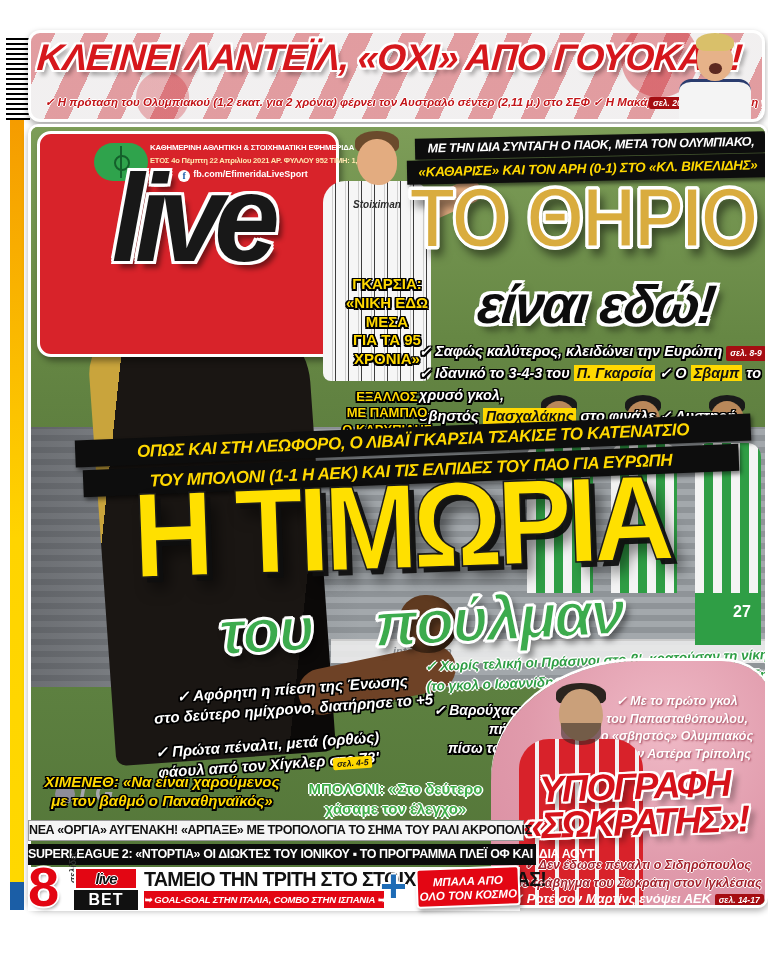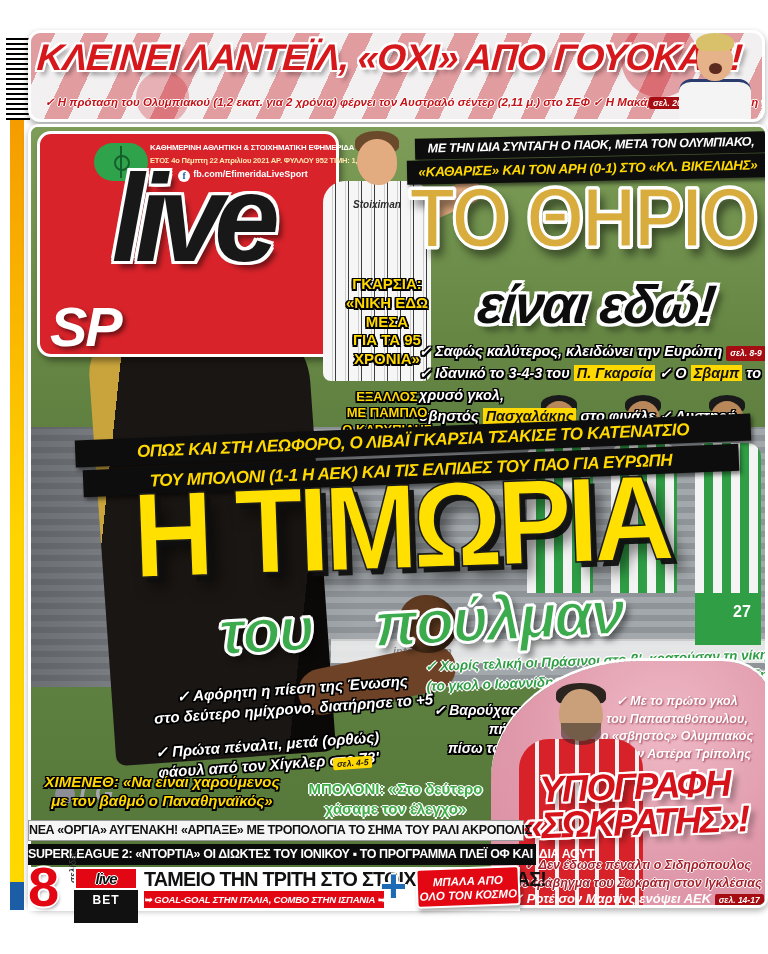--- a/index.html
+++ b/index.html
@@ -212,21 +212,21 @@
   
   .lb{left:28px;top:867px;width:492px;height:44px;background:#fff;}
   .lb-num{left:0px;top:-8px;font-size:56px;font-weight:900;color:#e30613;line-height:1;
     text-shadow:-2px 0 #fff,2px 0 #fff,0 -2px #fff,0 2px #fff,2px 3px 3px rgba(0,0,0,.3);}
   .lb-pages{left:40px;top:16px;font-size:9px;font-weight:700;font-style:italic;color:#333;
     transform:rotate(-90deg);transform-origin:left top;}
   .lb-live{left:46px;top:0px;width:64px;height:23px;background:#e30613;border:2px solid #fff;
     box-sizing:border-box;color:#111;font-size:15px;font-weight:900;font-style:italic;
     text-align:center;line-height:19px;letter-spacing:-1px;
     text-shadow:-1px 0 #fff,1px 0 #fff,0 -1px #fff,0 1px #fff;}
-  .lb-bet{left:46px;top:23px;width:64px;height:33px;background:#111;color:#fff;font-size:12px;
+  .lb-bet{left:46px;top:23px;width:64px;height:20px;background:#111;color:#fff;font-size:16px;
     font-weight:900;text-align:center;line-height:20px;letter-spacing:1px;}
   .lb-head{left:116px;top:0px;width:256px;font-size:21px;font-weight:900;color:#111;
     letter-spacing:-.8px;transform:scaleX(.94);transform-origin:left top;white-space:nowrap;}
   .lb-red{left:116px;top:24px;width:240px;height:17px;background:#e30613;color:#fff;
     font-size:9.5px;font-weight:900;font-style:italic;text-align:center;line-height:17px;
     letter-spacing:-.2px;}
   .lb-plus{left:352px;top:-4px;font-size:46px;font-weight:900;color:#1d6bb5;line-height:1;
     text-shadow:-2px 0 #fff,2px 0 #fff,0 -2px #fff,0 2px #fff;}
   .lb-side{left:388px;top:0px;width:104px;height:40px;background:#e30613;border:2px solid #fff;
     box-sizing:border-box;border-radius:4px;color:#fff;font-size:11.5px;font-weight:900;
@@ -291,21 +291,20 @@
       <div class="abs pitch-icon">
         <div class="abs pitch-line"></div>
         <div class="abs pitch-circle"></div>
       </div>
       <div class="abs mh-tagline nowrap">ΚΑΘΗΜΕΡΙΝΗ ΑΘΛΗΤΙΚΗ &amp; ΣΤΟΙΧΗΜΑΤΙΚΗ ΕΦΗΜΕΡΙΔΑ</div>
       <div class="abs mh-issue nowrap">ΕΤΟΣ 4ο  Πέμπτη 22 Απριλίου 2021  ΑΡ. ΦΥΛΛΟΥ 952  ΤΙΜΗ: 1,30€</div>
       <div class="abs mh-fb">
         <span class="fb-circle">f</span><span>fb.com/EfimeridaLiveSport</span>
       </div>
       <div class="abs logo-live">live</div>
-      <div class="abs logo-sp">SP</div>
     </div>
 
     <div class="abs paok-player">
       <div class="abs pk-arm"></div>
       <div class="abs pk-body"></div>
       <div class="abs pk-sponsor">Stoiximan</div>
       <div class="abs pk-hair"></div>
       <div class="abs pk-head"></div>
     </div>
 

